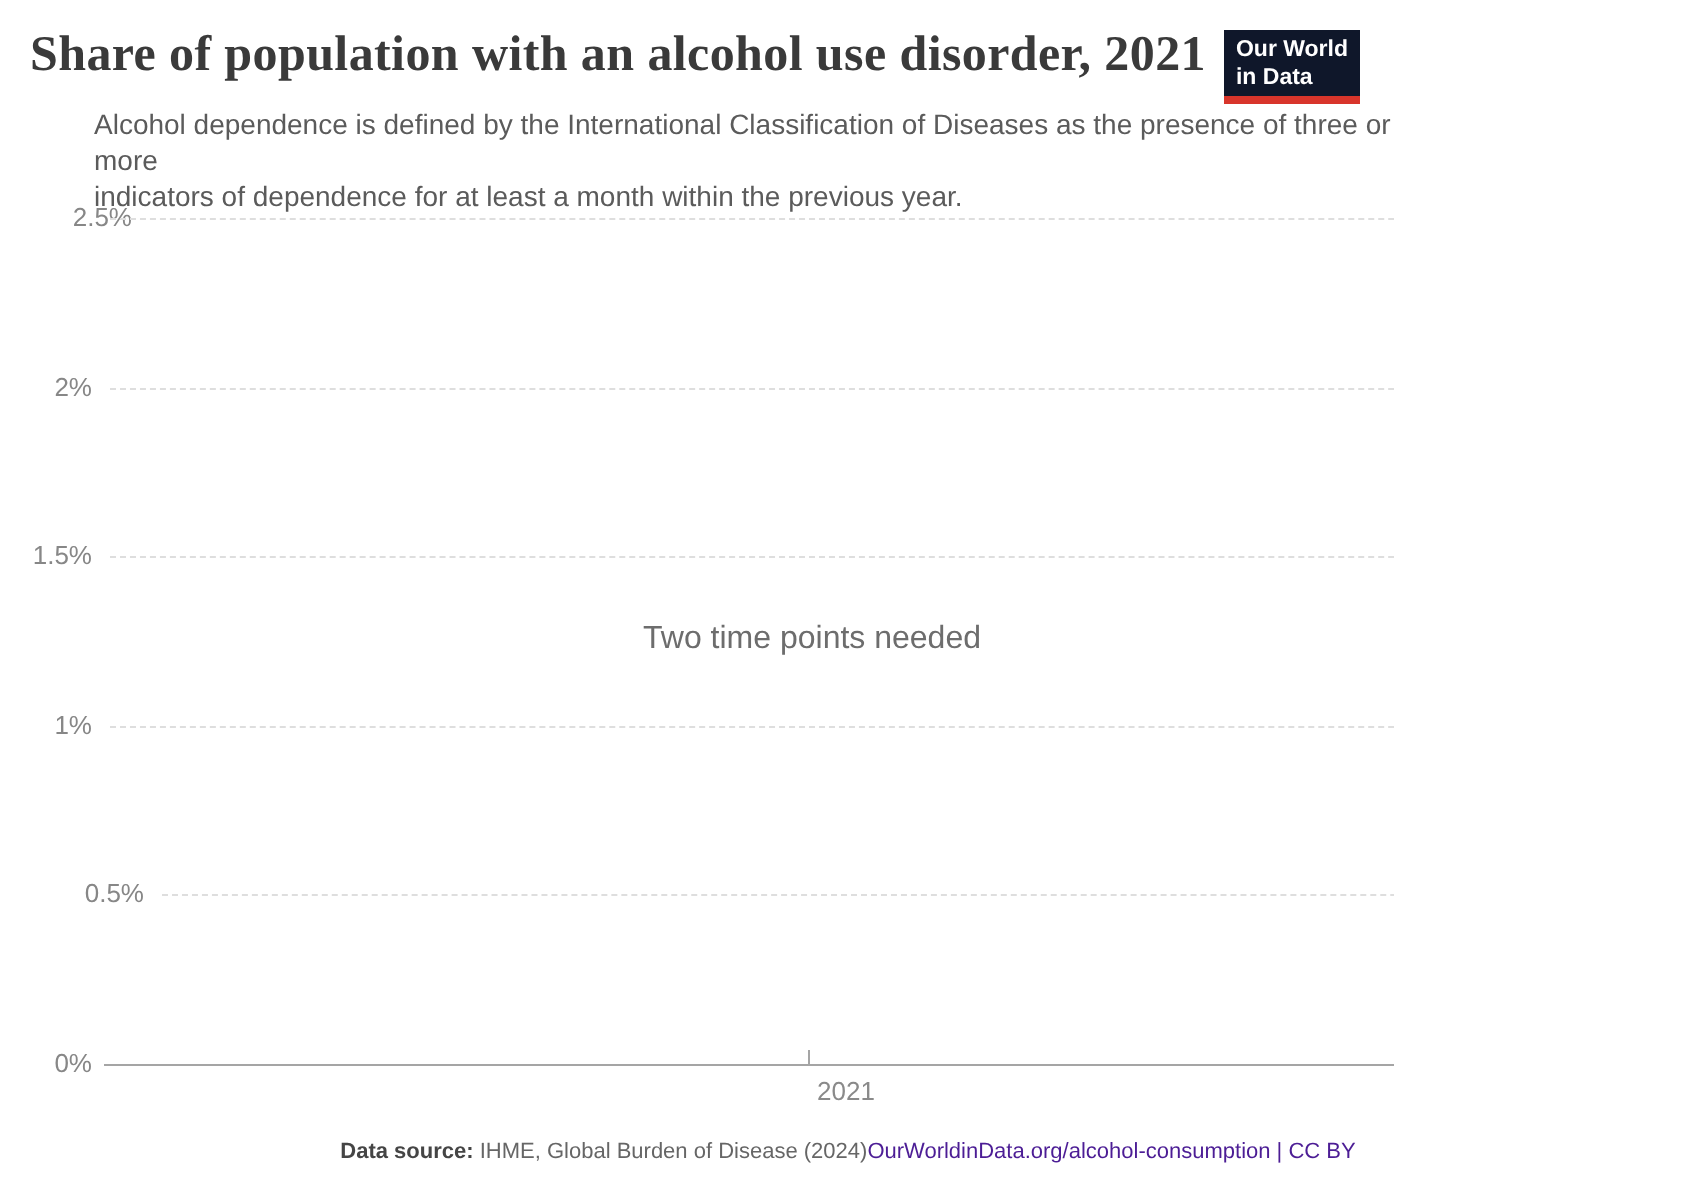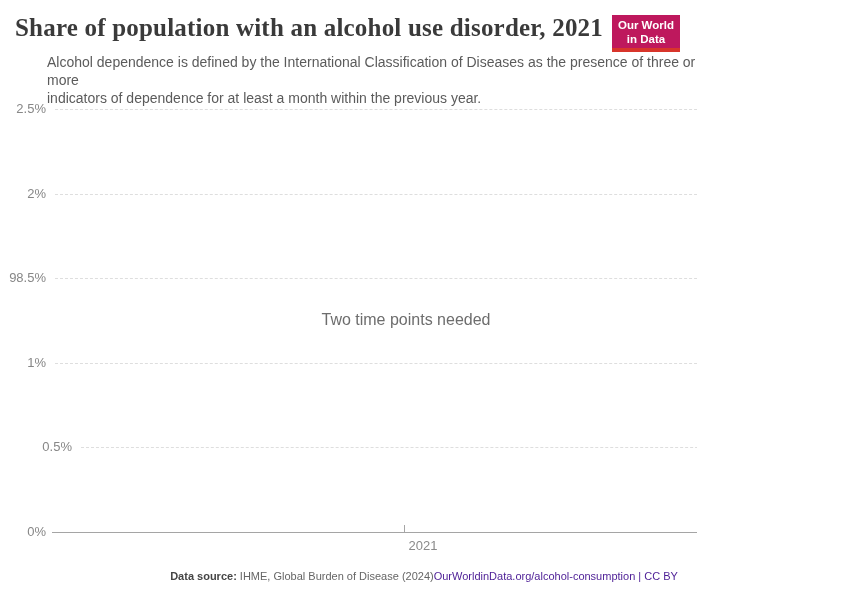--- a/index.html
+++ b/index.html
@@ -31,27 +31,26 @@
     top: 53px;
     font-size: 14px;
     line-height: 18px;
     color: #5b5b5b;
     margin-left: 32px;
   }
   .logo {
     position: absolute;
     top: 15px;
     right: 17px;
-    background: #be185d;
+    background: #0f172a;
     border-bottom: 4px solid #d8352b;
     color: #ffffff;
     font-size: 11.5px;
     font-weight: 700;
     line-height: 14px;
-    text-align: center;
     padding: 3px 6px 2px 6px;
     cursor: pointer;
   }
 
   
   .ytick {
     position: absolute;
     left: 0;
     width: 46px;
     text-align: right;
@@ -111,21 +110,21 @@
     display: flex;
     justify-content: center;
     font-size: 11px;
     line-height: 16px;
   }
   .footer-left { color: #666666; }
   .footer-left b { color: #454545; font-weight: 700; }
   .footer-right { color: #4c1d95; cursor: pointer; }
 
   
-  .gy0 { top: 109px; }
+  .gy0 { top: 109px; padding-left: 20px; }
   .gy1 { top: 194px; }
   .gy2 { top: 278px; }
   .gy3 { top: 363px; }
   .gy4 { top: 447px; margin-left: 26px; }
   .gy5 { top: 532px; }
 </style>
 </head>
 <body>
 
 <div class="page">
@@ -143,21 +142,21 @@
   </div>
 
   <div>
 
     <div class="ytick gy0">2.5%</div>
     <div class="gridline gy0"></div>
 
     <div class="ytick gy1">2%</div>
     <div class="gridline gy1"></div>
 
-    <div class="ytick gy2">98.5%</div>
+    <div class="ytick gy2">1.5%</div>
     <div class="gridline gy2"></div>
 
     <div class="ytick gy3">1%</div>
     <div class="gridline gy3"></div>
 
     <div class="ytick gy4">0.5%</div>
     <div class="gridline gy4"></div>
 
     <div class="ytick gy5">0%</div>
     <div class="axisline"></div>

